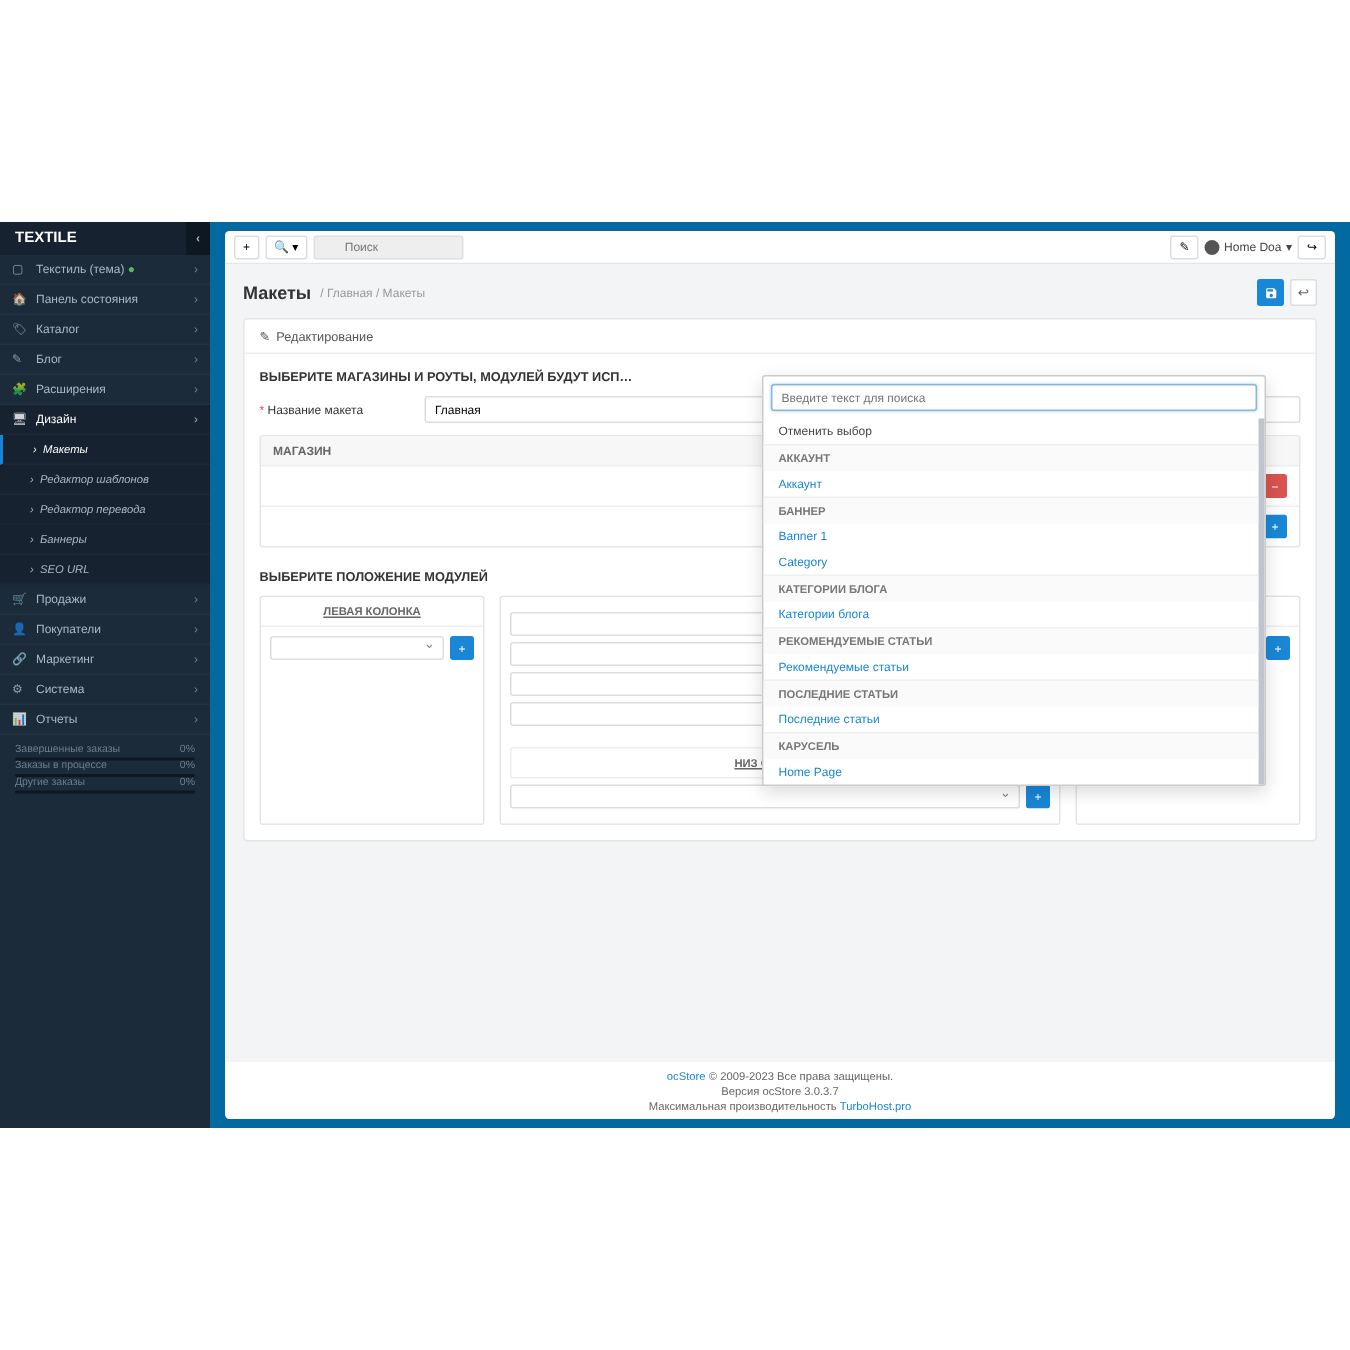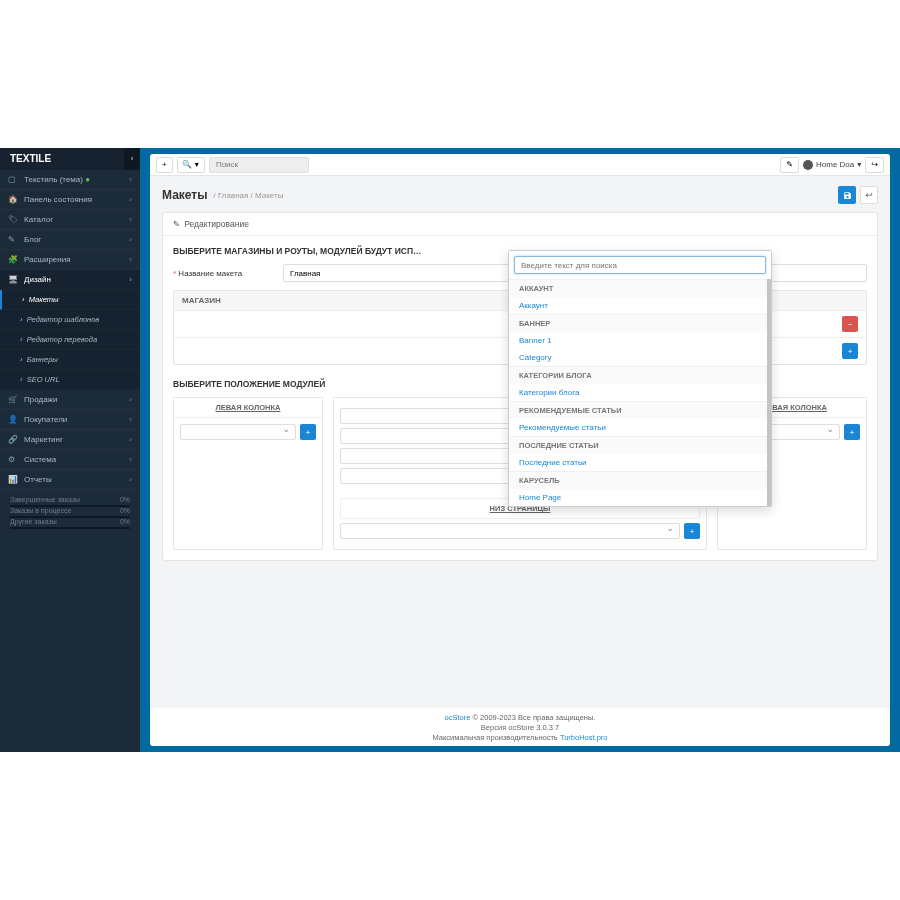--- a/index.html
+++ b/index.html
@@ -15,21 +15,21 @@
 .menu li .mi-caret { position: absolute; right: 8px; top: 5px; font-size: 8px; opacity: 0.6; }
 .menu li.open { color: #fff; background: #16222f; }
 .menu li.sub { padding-left: 20px; background: #16222f; font-size: 7.5px; font-style: italic; }
 .menu li.sub.active { border-left: 2px solid #1886d6; color: #fff; }
 .status-block { padding: 6px 10px; font-size: 7px; color: #6e7d8a; }
 .status-row { display: flex; justify-content: space-between; margin-bottom: 2px; }
 .status-bar { height: 2px; background: #0e1822; border-radius: 1px; margin-top: 1px; }
 
 .header { position: absolute; left: 140px; right: 0; top: 0; height: 22px; background: #fff; border-bottom: 1px solid #e5e5e5; display: flex; align-items: center; padding: 0 6px; gap: 4px; margin: 6px 10px 0 10px; border-radius: 3px 3px 0 0; }
 .hbtn { height: 16px; min-width: 16px; border: 1px solid #ddd; border-radius: 2px; background: #fff; font-size: 8px; display: inline-flex; align-items: center; justify-content: center; padding: 0 5px; cursor: pointer; }
-.hsearch { height: 16px; background: #eee; border: 1px solid #e0e0e0; border-radius: 2px; padding: 0 6px; font-size: 8px; width: 100px; }
+.hsearch { height: 16px; background: #eee; border: 1px solid #e0e0e0; border-radius: 2px; padding: 0 20px; font-size: 8px; width: 100px; }
 .header-right { margin-left: auto; display: flex; align-items: center; gap: 4px; }
 .user { font-size: 8px; color: #444; display: inline-flex; align-items: center; gap: 3px; }
 .avatar { width: 10px; height: 10px; border-radius: 50%; background: #555; }
 
 .content { position: absolute; left: 140px; right: 0; top: 28px; bottom: 44px; background: #f2f4f6; margin: 0 10px; overflow: hidden; padding: 10px 12px; }
 .page-head { display: flex; align-items: center; }
 .page-title { font-size: 12px; font-weight: 600; color: #333; }
 .crumbs { font-size: 8px; color: #999; margin-left: 6px; }
 .head-actions { margin-left: auto; display: flex; gap: 4px; }
 .btn { height: 18px; min-width: 18px; border-radius: 2px; border: 1px solid transparent; display: inline-flex; align-items: center; justify-content: center; font-size: 9px; cursor: pointer; }
@@ -61,21 +61,21 @@
 .mod-col { border: 1px solid #e5e5e5; border-radius: 2px; background: #fff; }
 .mod-left, .mod-right { width: 150px; }
 .mod-center { flex: 1; }
 .mod-head { text-align: center; font-size: 7.5px; font-weight: 600; color: #666; padding: 5px; border-bottom: 1px solid #eee; text-decoration: underline; }
 .mod-body { padding: 6px; }
 .pickrow { display: flex; gap: 4px; margin-bottom: 4px; }
 .picker { flex: 1; height: 16px; border: 1px solid #ddd; border-radius: 2px; background: #fff; position: relative; }
 .picker::after { content: "⌄"; position: absolute; right: 5px; top: -1px; font-size: 9px; color: #888; }
 
 
-.dropdown { position: absolute; left: 358px; top: 74px; width: 264px; background: #fff; border: 1px solid #ccc; border-radius: 2px; box-shadow: 0 4px 12px rgba(0,0,0,.15); z-index: 20; }
+.dropdown { position: absolute; left: 358px; top: 74px; width: 336px; background: #fff; border: 1px solid #ccc; border-radius: 2px; box-shadow: 0 4px 12px rgba(0,0,0,.15); z-index: 20; }
 .dd-search { margin: 5px; }
 .dd-search input { width: 100%; height: 18px; border: 1px solid #8ab6db; border-radius: 2px; padding: 0 6px; font-size: 8px; outline: none; box-shadow: 0 0 2px rgba(24,135,214,.5); }
 .dd-list { max-height: 260px; overflow-y: auto; border-right: 4px solid #bfc5cb; }
 .dd-item { padding: 4px 10px; font-size: 8px; color: #1987d6; cursor: pointer; }
 .dd-item.plain { color: #444; }
 .dd-group { padding: 4px 10px; font-size: 7.5px; font-weight: 600; color: #777; background: #fafafa; border-top: 1px solid #f0f0f0; }
 
 .footer { position: absolute; left: 140px; right: 0; bottom: 0; height: 38px; background: #fff; margin: 0 10px 6px 10px; border-radius: 0 0 3px 3px; display: flex; flex-direction: column; align-items: center; justify-content: center; font-size: 7.5px; color: #666; gap: 1px; }
 .footer a { color: #1987d6; text-decoration: none; }
 
@@ -256,20 +256,21 @@
         </div>
 
       </div>
     </div>
 
     <div class="dropdown">
       <div class="dd-search">
         <input placeholder="Введите текст для поиска" style="">
       </div>
       <div class="dd-list" id="ddlist">
+            <div class="dd-item plain">Отменить выбор</div>
             <div class="dd-group">АККАУНТ</div>
             <div class="dd-item">Аккаунт</div>
             <div class="dd-group">БАННЕР</div>
             <div class="dd-item">Banner 1</div>
             <div class="dd-item">Category</div>
             <div class="dd-group">КАТЕГОРИИ БЛОГА</div>
             <div class="dd-item">Категории блога</div>
             <div class="dd-group">РЕКОМЕНДУЕМЫЕ СТАТЬИ</div>
             <div class="dd-item">Рекомендуемые статьи</div>
             <div class="dd-group">ПОСЛЕДНИЕ СТАТЬИ</div>

